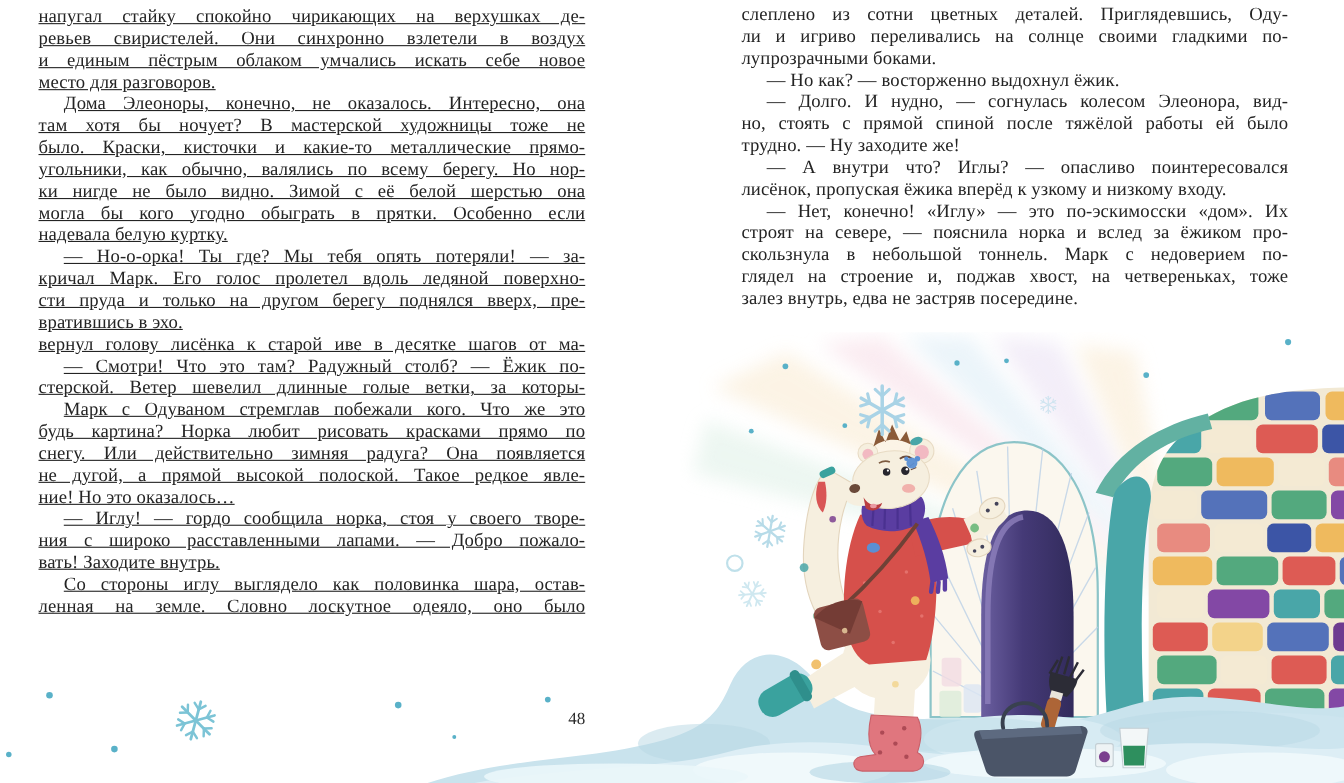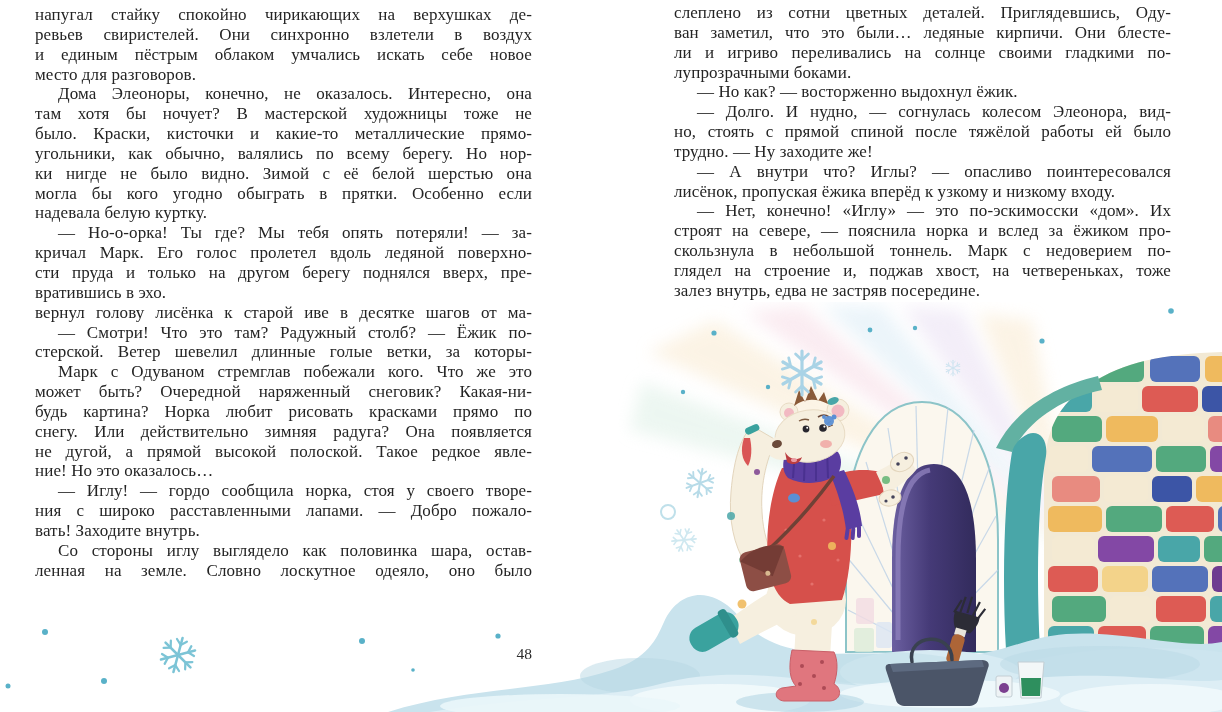--- a/index.html
+++ b/index.html
@@ -7,21 +7,21 @@
     width:1222px;height:712px;position:relative;overflow:hidden;
     background:#ffffff;
     font-family:"Liberation Serif", serif;
   }
   #art{position:absolute;left:0;top:0;z-index:0;}
   .page-text{
     position:absolute;width:497px;z-index:2;
     font-size:17px;line-height:19.85px;color:#242424;
     letter-spacing:.1px;
   }
-  #left-text{left:35px;top:5px;}
+  #left-text{left:35px;top:5px;text-decoration:underline;}
   #right-text{left:674px;top:3px;}
   .line{text-align:justify;text-align-last:justify;}
   .line.endline{text-align-last:left;}
   .line.indent{text-indent:23px;}
   #page-number{
     position:absolute;left:35px;top:645px;width:497px;z-index:2;
     text-align:right;font-size:15.5px;color:#2b2b2b;
   }
 </style>
 </head>
@@ -337,41 +337,39 @@
       <div class="line">сти пруда и только на другом берегу поднялся вверх, пре-</div>
       <div class="line endline">вратившись в эхо.</div>
     </div>
     <div class="para">
       <div class="line">вернул голову лисёнка к старой иве в десятке шагов от ма-</div>
       <div class="line indent">— Смотри! Что это там? Радужный столб? — Ёжик по-</div>
       <div class="line">стерской. Ветер шевелил длинные голые ветки, за которы-</div>
     </div>
     <div class="para">
       <div class="line indent">Марк с Одуваном стремглав побежали кого. Что же это</div>
-      <div class="line">может быть? Очередной наряженный снеговик? Какая-ни-</div>
       <div class="line">будь картина? Норка любит рисовать красками прямо по</div>
       <div class="line">снегу. Или действительно зимняя радуга? Она появляется</div>
       <div class="line">не дугой, а прямой высокой полоской. Такое редкое явле-</div>
       <div class="line endline">ние! Но это оказалось…</div>
     </div>
     <div class="para">
       <div class="line indent">— Иглу! — гордо сообщила норка, стоя у своего творе-</div>
       <div class="line">ния с широко расставленными лапами. — Добро пожало-</div>
       <div class="line endline">вать! Заходите внутрь.</div>
     </div>
     <div class="para">
       <div class="line indent">Со стороны иглу выглядело как половинка шара, остав-</div>
       <div class="line">ленная на земле. Словно лоскутное одеяло, оно было</div>
     </div>
   </div>
 
 <div id="right-text" class="page-text">
     <div class="para">
       <div class="line">слеплено из сотни цветных деталей. Приглядевшись, Оду-</div>
-      <div class="line">ван заметил, что это были… ледяные кирпичи. Они блесте-</div>
       <div class="line">ли и игриво переливались на солнце своими гладкими по-</div>
       <div class="line endline">лупрозрачными боками.</div>
     </div>
     <div class="para">
       <div class="line indent endline">— Но как? — восторженно выдохнул ёжик.</div>
     </div>
     <div class="para">
       <div class="line indent">— Долго. И нудно, — согнулась колесом Элеонора, вид-</div>
       <div class="line">но, стоять с прямой спиной после тяжёлой работы ей было</div>
       <div class="line endline">трудно. — Ну заходите же!</div>

